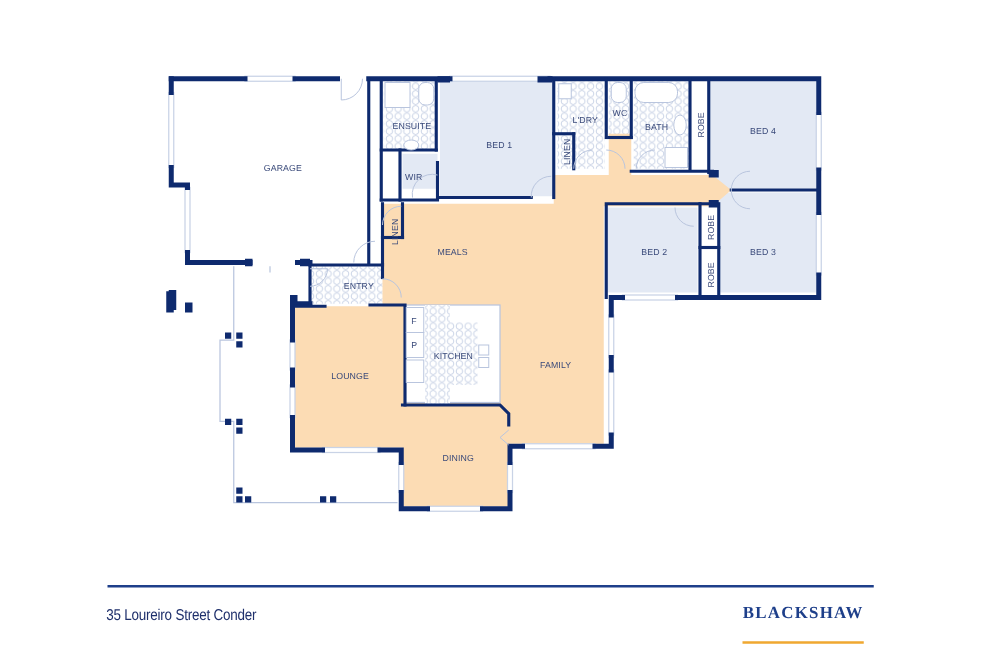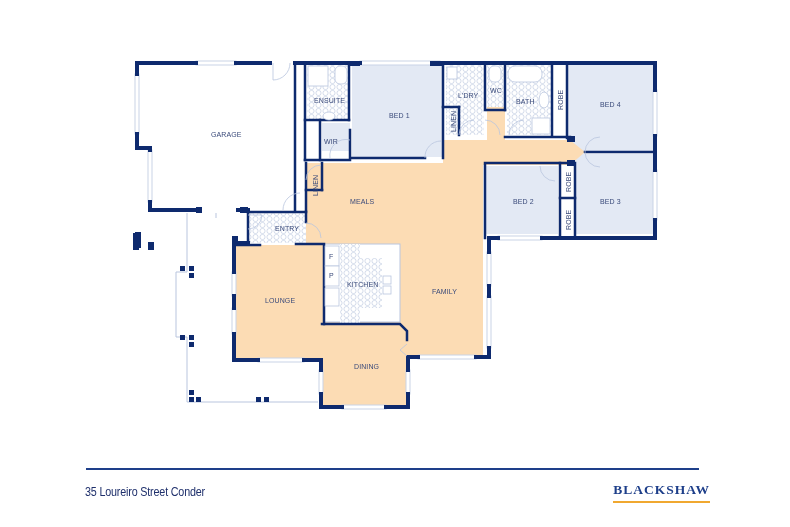--- a/index.html
+++ b/index.html
@@ -1,21 +1,21 @@
 <!DOCTYPE html>
 <html><head>
 <meta charset="utf-8">
 <style>
   html, body { margin: 0; padding: 0; background: #ffffff; }
   body { width: 790px; height: 527px; position: relative; overflow: hidden; font-family: "Liberation Sans", sans-serif; }
   #plan { position: absolute; left: 0; top: 0; }
   .room-label { font-family: "Liberation Sans", sans-serif; font-size: 7px; fill: #3a4a7a; letter-spacing: 0.1px; }
   .footer-rule { position: absolute; left: 86px; top: 468px; width: 613px; height: 2px; background: #1e3f8a; }
   .address { position: absolute; left: 85px; top: 485px; font-family: "Liberation Sans", sans-serif; font-size: 12.5px; color: #1e2f6b; transform: scaleX(0.86); transform-origin: left center; letter-spacing: -0.2px; }
-  .logo { position: absolute; right: 80px; top: 483px; font-family: "Liberation Serif", serif; font-weight: bold; font-size: 13.5px; color: #1e3f8a; letter-spacing: 1px; padding-bottom: 4px; border-bottom: 2px solid #f0a830; line-height: 14px; }
+  .logo { position: absolute; right: 99px; top: 483px; font-family: "Liberation Serif", serif; font-weight: bold; font-size: 13.5px; color: #1e3f8a; letter-spacing: 1px; padding-bottom: 16px; border-bottom: 2px solid #f0a830; line-height: 14px; }
 </style>
 </head>
 <body>
 
 <svg id="plan" width="790" height="527" viewBox="0 0 790 527" xmlns="http://www.w3.org/2000/svg">
   <defs>
     <pattern id="hex" width="7" height="6" patternUnits="userSpaceOnUse">
       <rect width="7" height="6" fill="#ffffff"></rect>
       <circle cx="3.5" cy="3" r="2.6" fill="none" stroke="#b9c5de" stroke-width="0.6"></circle>
     </pattern>

